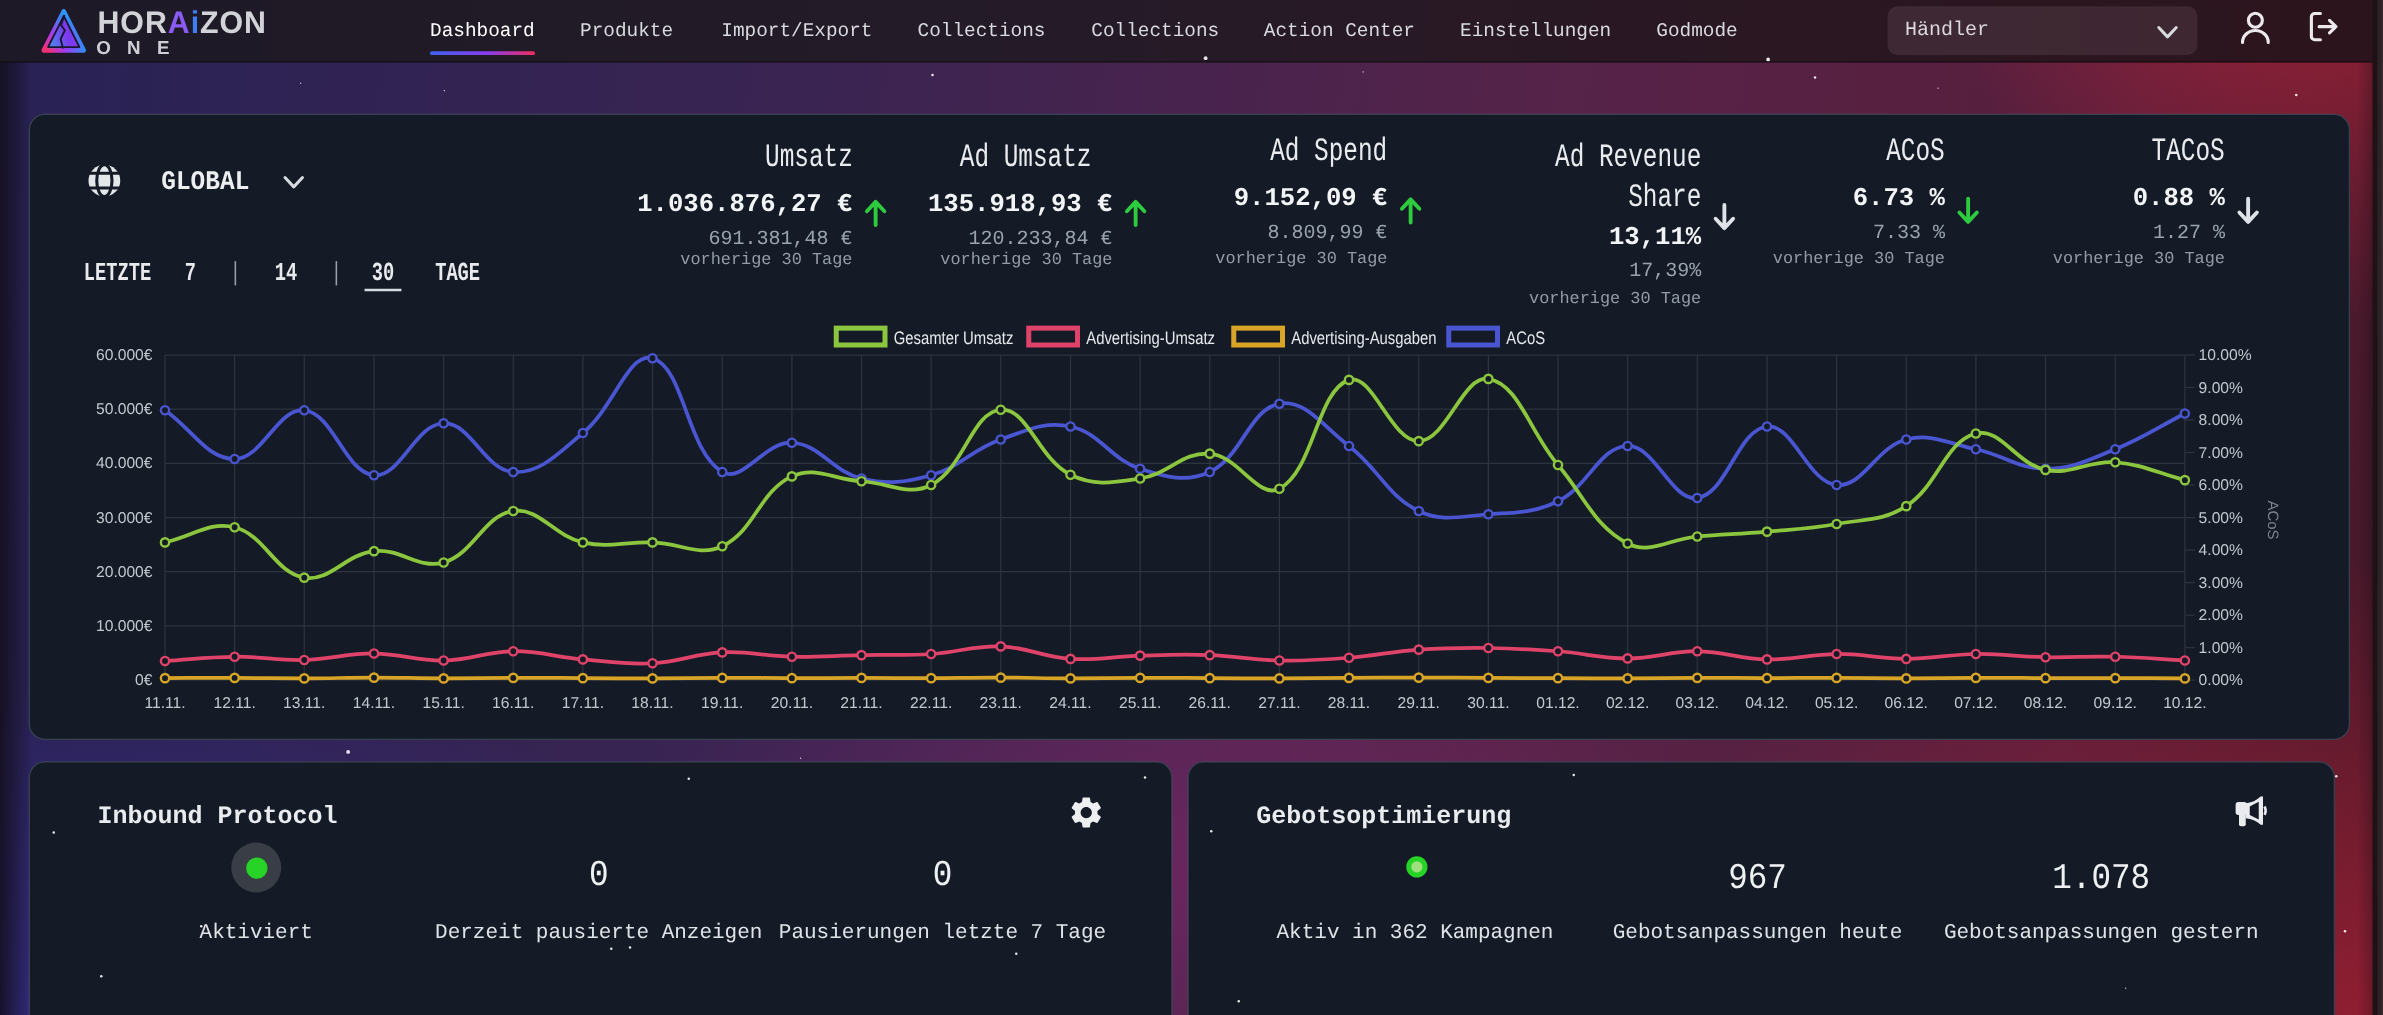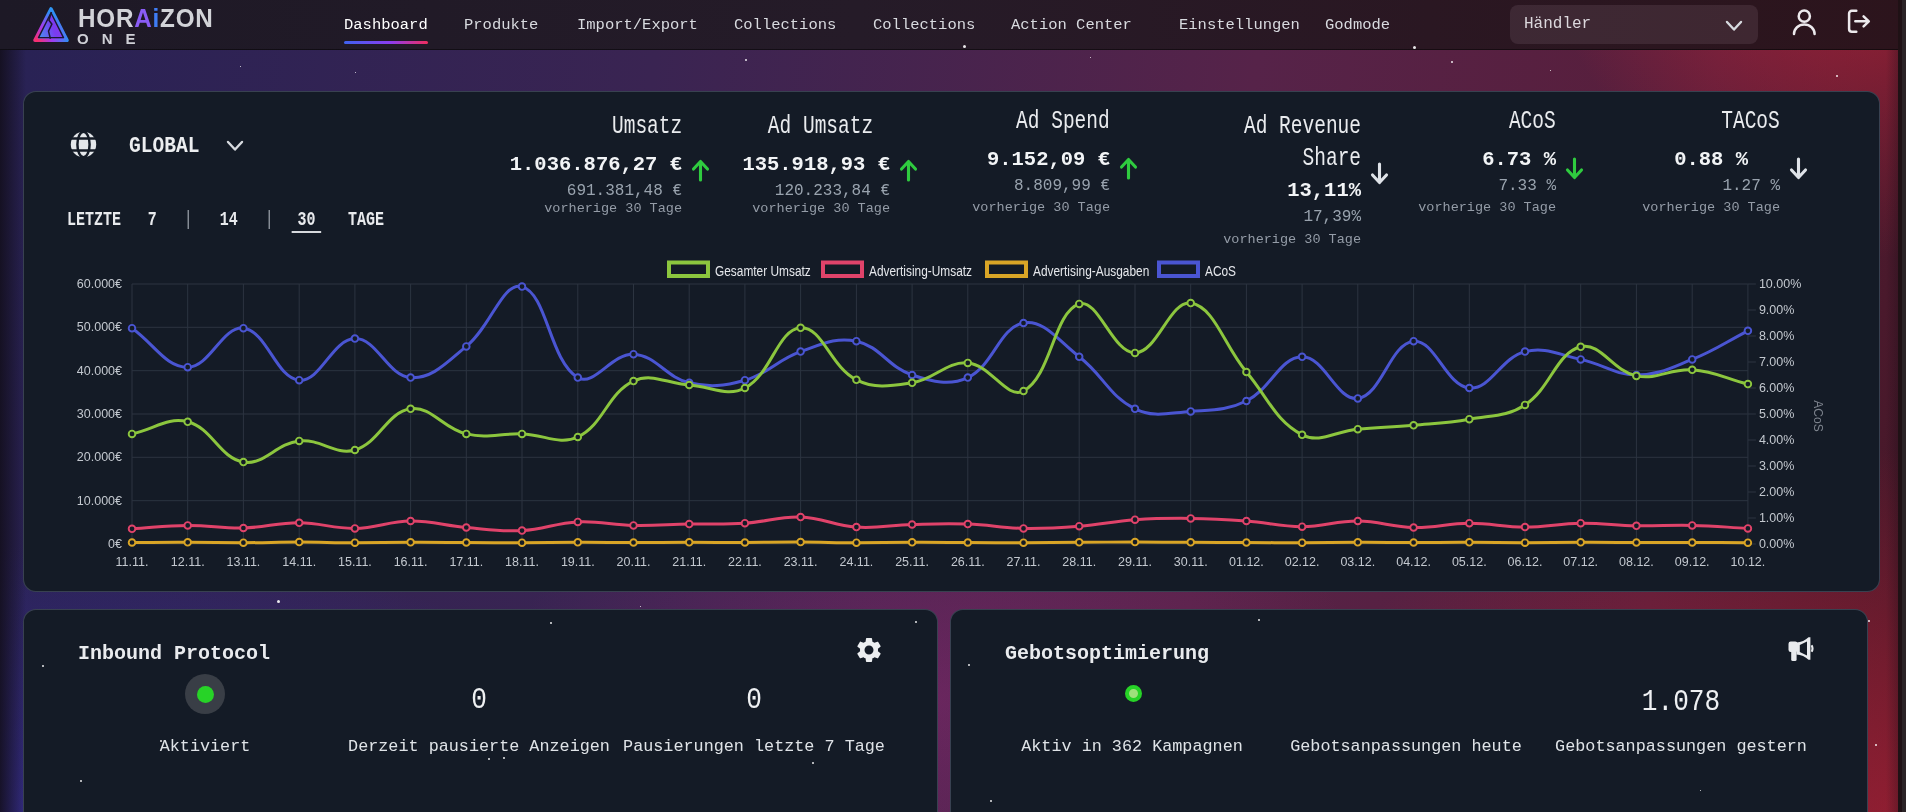--- a/index.html
+++ b/index.html
@@ -117,21 +117,21 @@
         <path d="M20.5 6 l-2.6 8.2 3 4 -3.4 7 1.9 7.6" fill="none" stroke="#1c1731" stroke-width="1.5"></path>
       </svg></span>
   <span class="brand">HOR<span class="ai1">A</span><span class="ai2">i</span>ZON</span>
   <span class="brand-one">ONE</span>
   <span class="navlink active" style="left:344px;">Dashboard<span class="underline"></span></span>
     <span class="navlink" style="left:464px;">Produkte</span>
     <span class="navlink" style="left:577px;">Import/Export</span>
     <span class="navlink" style="left:734px;">Collections</span>
     <span class="navlink" style="left:873px;">Collections</span>
     <span class="navlink" style="left:1011px;">Action Center</span>
-    <span class="navlink" style="left:1168px;margin-left:11px;">Einstellungen</span>
+    <span class="navlink" style="left:1168px;">Einstellungen</span>
     <span class="navlink" style="left:1325px;">Godmode</span>
   <span class="select">
       <span class="txt">Händler</span>
       <span class="ch"><svg width="20" height="12" viewBox="0 0 20 12">
           <path d="M3 2 L10 9.5 L17 2" fill="none" stroke="#d7dadf" stroke-width="2.4" stroke-linecap="round" stroke-linejoin="round"></path>
         </svg></span>
     </span>
   <span class="icon-person"><svg width="26" height="28" viewBox="0 0 26 28">
         <g fill="none" stroke="#ece9ec" stroke-width="2.5" stroke-linecap="round">
           <circle cx="13.3" cy="8.2" r="5.6"></circle>
@@ -199,21 +199,21 @@
       <div class="kpi-label">ACoS</div>
       <div class="kpi-value" style="margin-top:10px;">6.73 %</div>
       <div class="kpi-prev">7.33 %</div>
       <div class="kpi-cap" style="margin-top:-1px;">vorherige 30 Tage</div>
     </div>
     <div class="kpi-arrow" style="left:1541px;top:65px;"><svg width="19" height="24" viewBox="0 0 19 24">
         <path d="M9.5 2 V20 M2.5 13 L9.5 20.5 L16.5 13" fill="none" stroke="#2fcb3f" stroke-width="3.1" stroke-linecap="round" stroke-linejoin="round"></path>
       </svg></div>
     <div class="kpi" style="right:99px;top:13px;">
       <div class="kpi-label">TACoS</div>
-      <div class="kpi-value" style="margin-top:10px;text-align:center;">0.88 %</div>
+      <div class="kpi-value" style="margin-top:10px;">0.88 %</div>
       <div class="kpi-prev">1.27 %</div>
       <div class="kpi-cap" style="margin-top:-1px;">vorherige 30 Tage</div>
     </div>
     <div class="kpi-arrow" style="left:1765px;top:65px;"><svg width="19" height="24" viewBox="0 0 19 24">
         <path d="M9.5 2 V20 M2.5 13 L9.5 20.5 L16.5 13" fill="none" stroke="#dfe3e8" stroke-width="3.1" stroke-linecap="round" stroke-linejoin="round"></path>
       </svg></div>
   <svg class="chart" width="1857" height="501" viewBox="0 0 1857 501">
       <line x1="108.0" y1="192" x2="108.0" y2="452" stroke="#2c3440" stroke-width="1"></line>
       <line x1="163.7" y1="192" x2="163.7" y2="452" stroke="#2c3440" stroke-width="1"></line>
       <line x1="219.4" y1="192" x2="219.4" y2="452" stroke="#2c3440" stroke-width="1"></line>
@@ -476,20 +476,23 @@
   <span class="card-icon"><svg width="26" height="27" viewBox="0 0 26 27" fill="#e9ebee">
         <rect x="0.5" y="6.5" width="9" height="10.5" rx="2.2"></rect>
         <rect x="3.2" y="14" width="5.4" height="12" rx="1.6"></rect>
         <path fill-rule="evenodd" d="M8.5 7.5 C13 7.2 17.5 5.3 20.5 2.2 L22.4 2.2 L22.4 24.8 L20.5 24.8 C17.5 21.7 13 19.8 8.5 19.5 Z M11.8 10.1 L19 6.4 L19 20.6 L11.8 16.9 Z"></path>
         <path d="M23.6 10.2 a6.8 6.8 0 0 1 0 6.6" fill="none" stroke="#e9ebee" stroke-width="2.1"></path>
       </svg></span>
   <span class="dot2" style="left:174px;top:75px;"></span>
   <div class="stat" style="left:56px;top:127px;width:250px;">
       <div class="lab">Aktiv in 362 Kampagnen</div>
     </div>
+  <div class="stat" style="left:330px;top:76px;width:250px;">
+      <div class="num">967</div>
+    </div>
   <div class="stat" style="left:330px;top:127px;width:250px;">
       <div class="lab">Gebotsanpassungen heute</div>
     </div>
   <div class="stat" style="left:600px;top:76px;width:260px;">
       <div class="num">1.078</div>
     </div>
   <div class="stat" style="left:600px;top:127px;width:260px;">
       <div class="lab">Gebotsanpassungen gestern</div>
     </div>
 </div>

